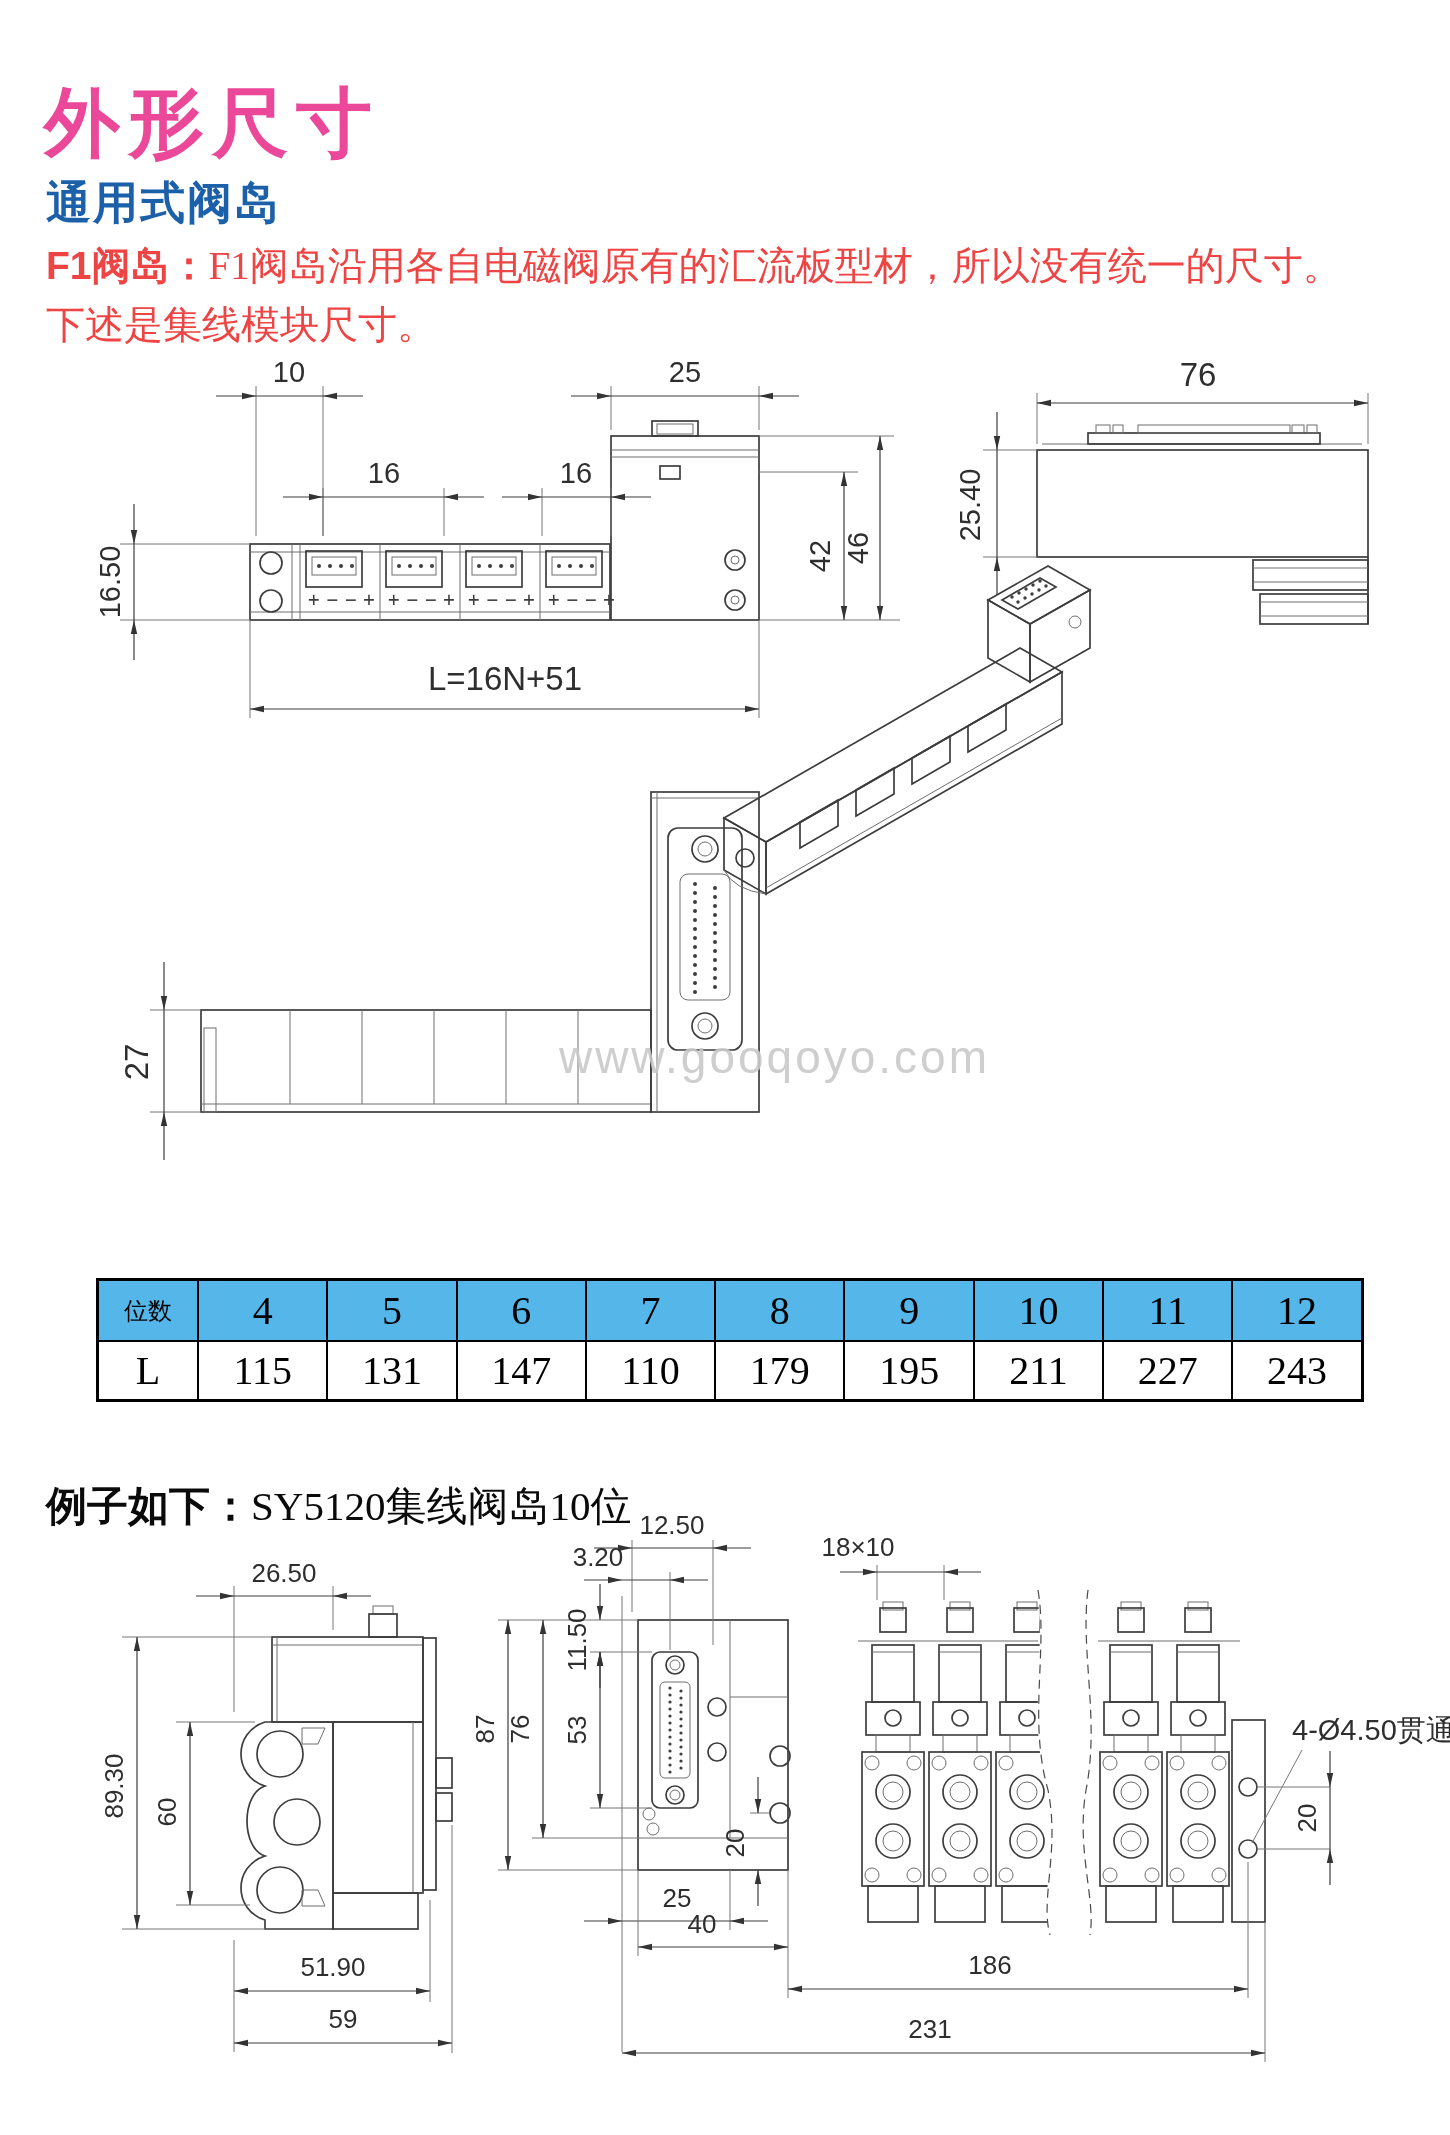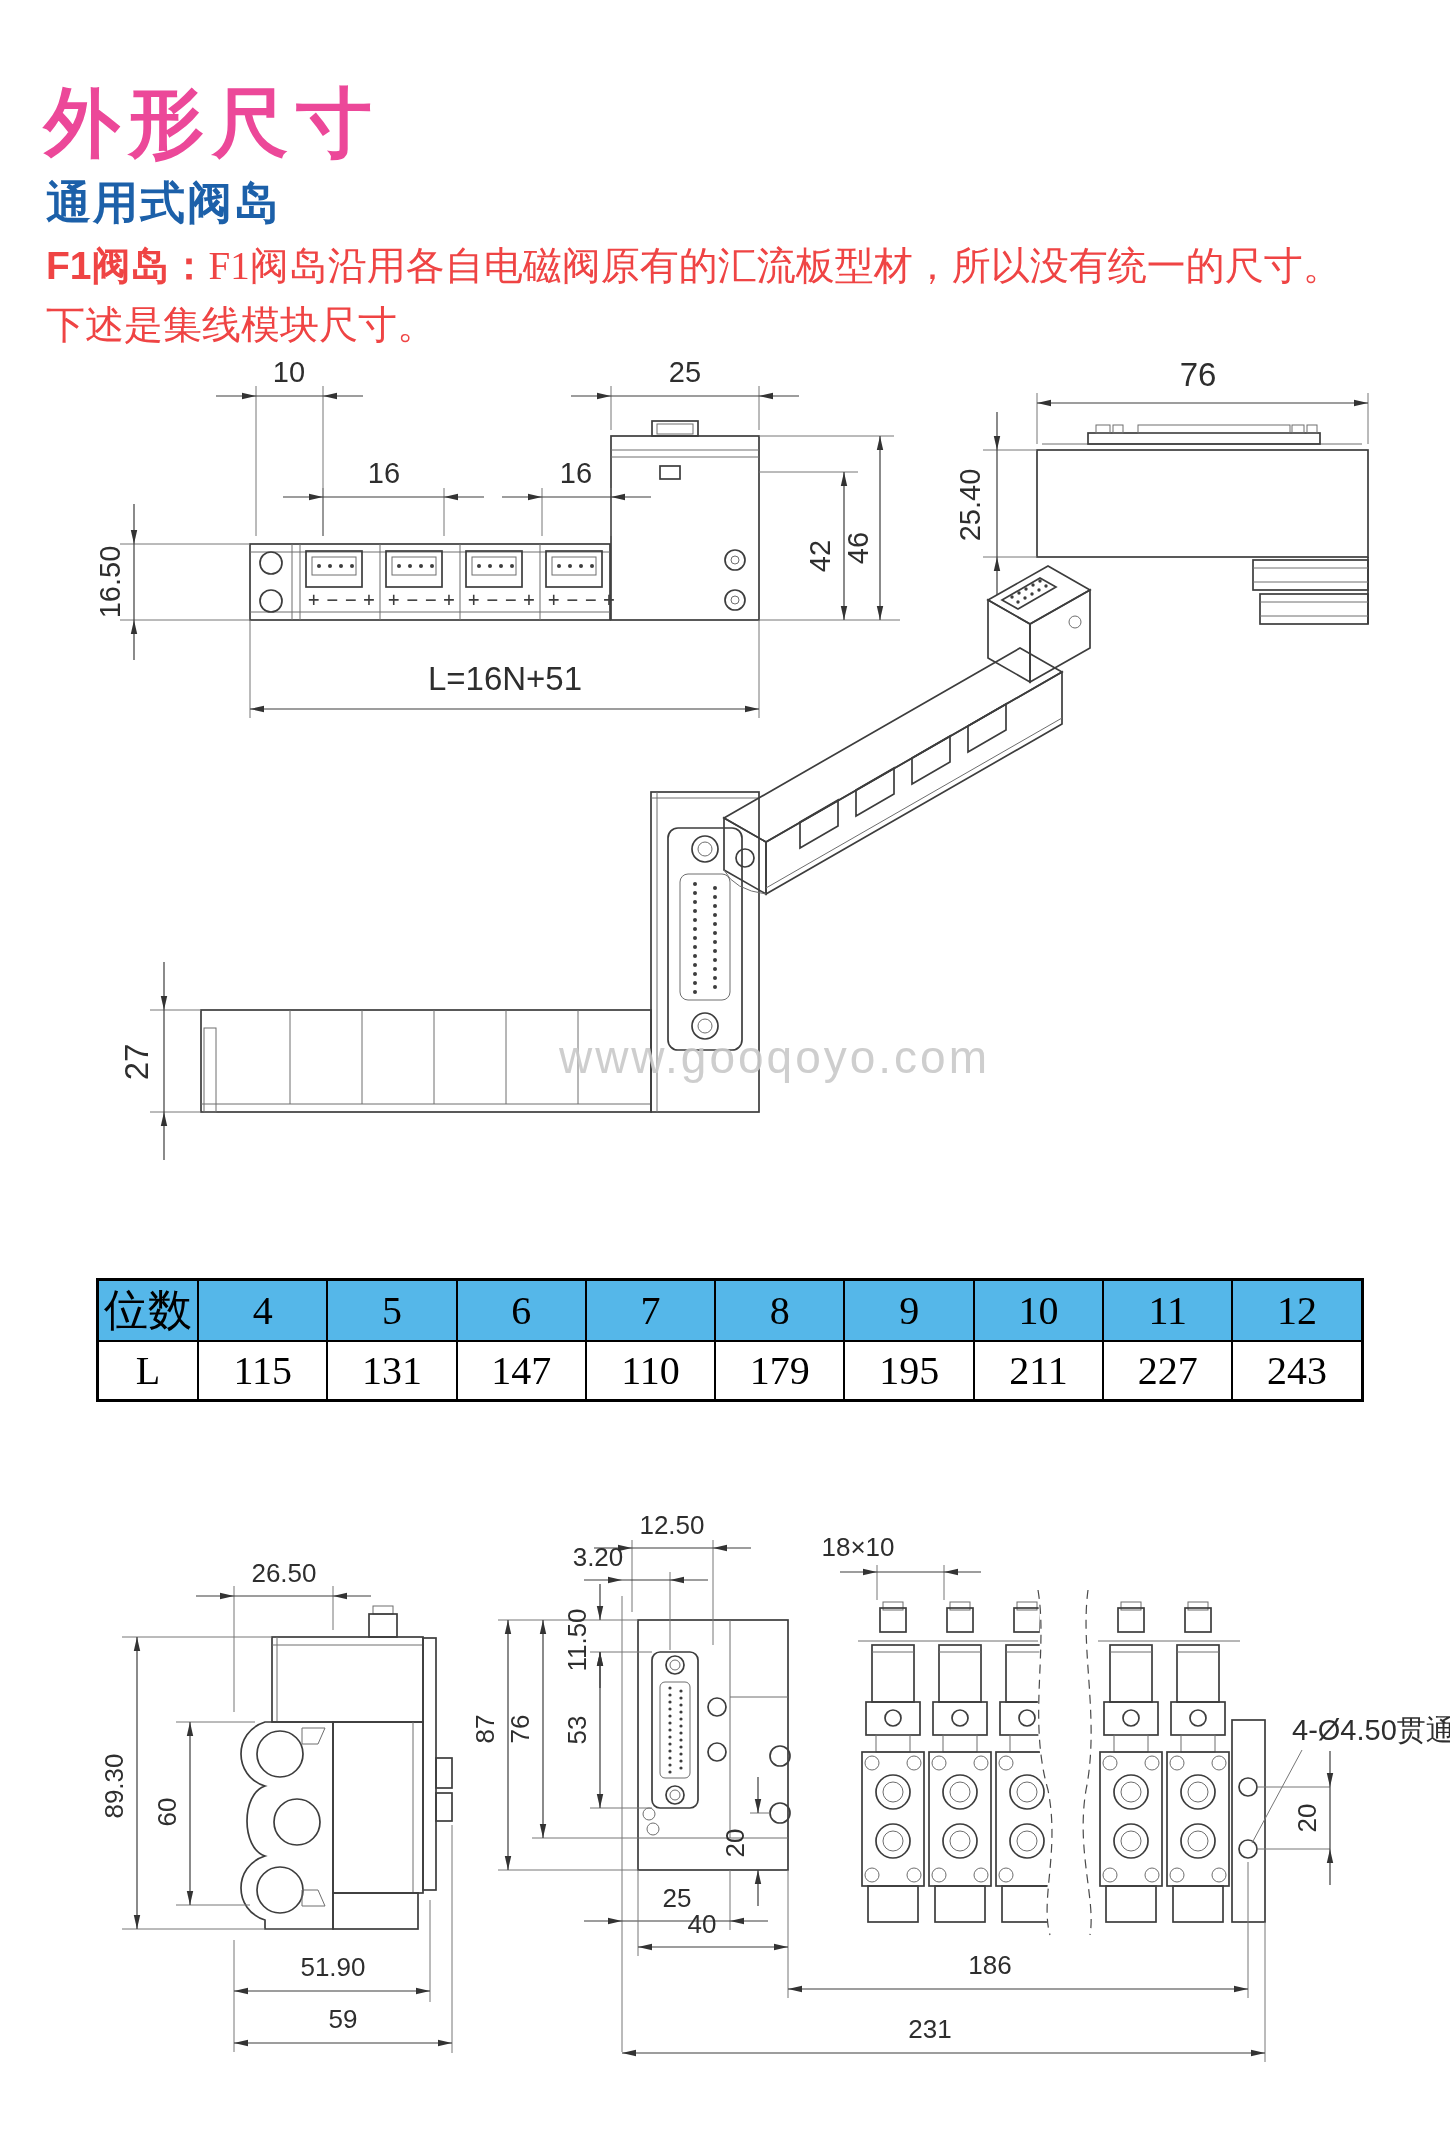--- a/index.html
+++ b/index.html
@@ -29,21 +29,21 @@
   text.pol{font-family:"DejaVu Sans Mono",monospace;font-size:19px;fill:#3d3d3d;letter-spacing:7px;}
   
   .size-table{left:96px;top:1278px;width:1262px;display:grid;
               grid-template-columns:98px repeat(9,129.3px);grid-auto-rows:59px;
               border:3.5px solid #000;box-sizing:content-box;}
   .c{display:flex;align-items:center;justify-content:center;
      font:400 40px "Liberation Serif",serif;color:#000;}
   .hd{background:#55b7e9;}
   .bl{border-left:2.5px solid #000;}
   .bt{border-top:2.5px solid #000;}
-  .zh{font-size:44px;text-align:center;}
+  .zh{font-size:24px;text-align:center;}
 </style>
 </head>
 <body>
 
 <div class="page">
 
   <h1 class="abs title">外形尺寸</h1>
   <h2 class="abs subtitle">通用式阀岛</h2>
 
   <p class="abs para"><span class="b">F1阀岛：</span><span>F1阀岛沿用各自电磁阀原有的汇流板型材，所以没有统一的尺寸。</span><br><span>下述是集线模块尺寸。</span></p>
@@ -295,20 +295,21 @@
     <div class="c bt bl">131</div>
     <div class="c bt bl">147</div>
     <div class="c bt bl">110</div>
     <div class="c bt bl">179</div>
     <div class="c bt bl">195</div>
     <div class="c bt bl">211</div>
     <div class="c bt bl">227</div>
     <div class="c bt bl">243</div>
   </div>
 
+  <p class="abs example"><span class="b">例子如下：</span><span class="r">SY5120集线阀岛10位</span></p>
 
   <svg style="top:1500px" width="1450" height="635" viewBox="0 1500 1450 635">
     <defs>
       <marker id="a2" markerWidth="16" markerHeight="10" refX="15" refY="5" orient="auto-start-reverse" markerUnits="userSpaceOnUse">
         <path d="M1,1.8 L15,5 L1,8.2 Z" fill="#333"></path>
       </marker>
     </defs>
 
     <g>
       <rect class="t" x="373" y="1606" width="20" height="8"></rect>

